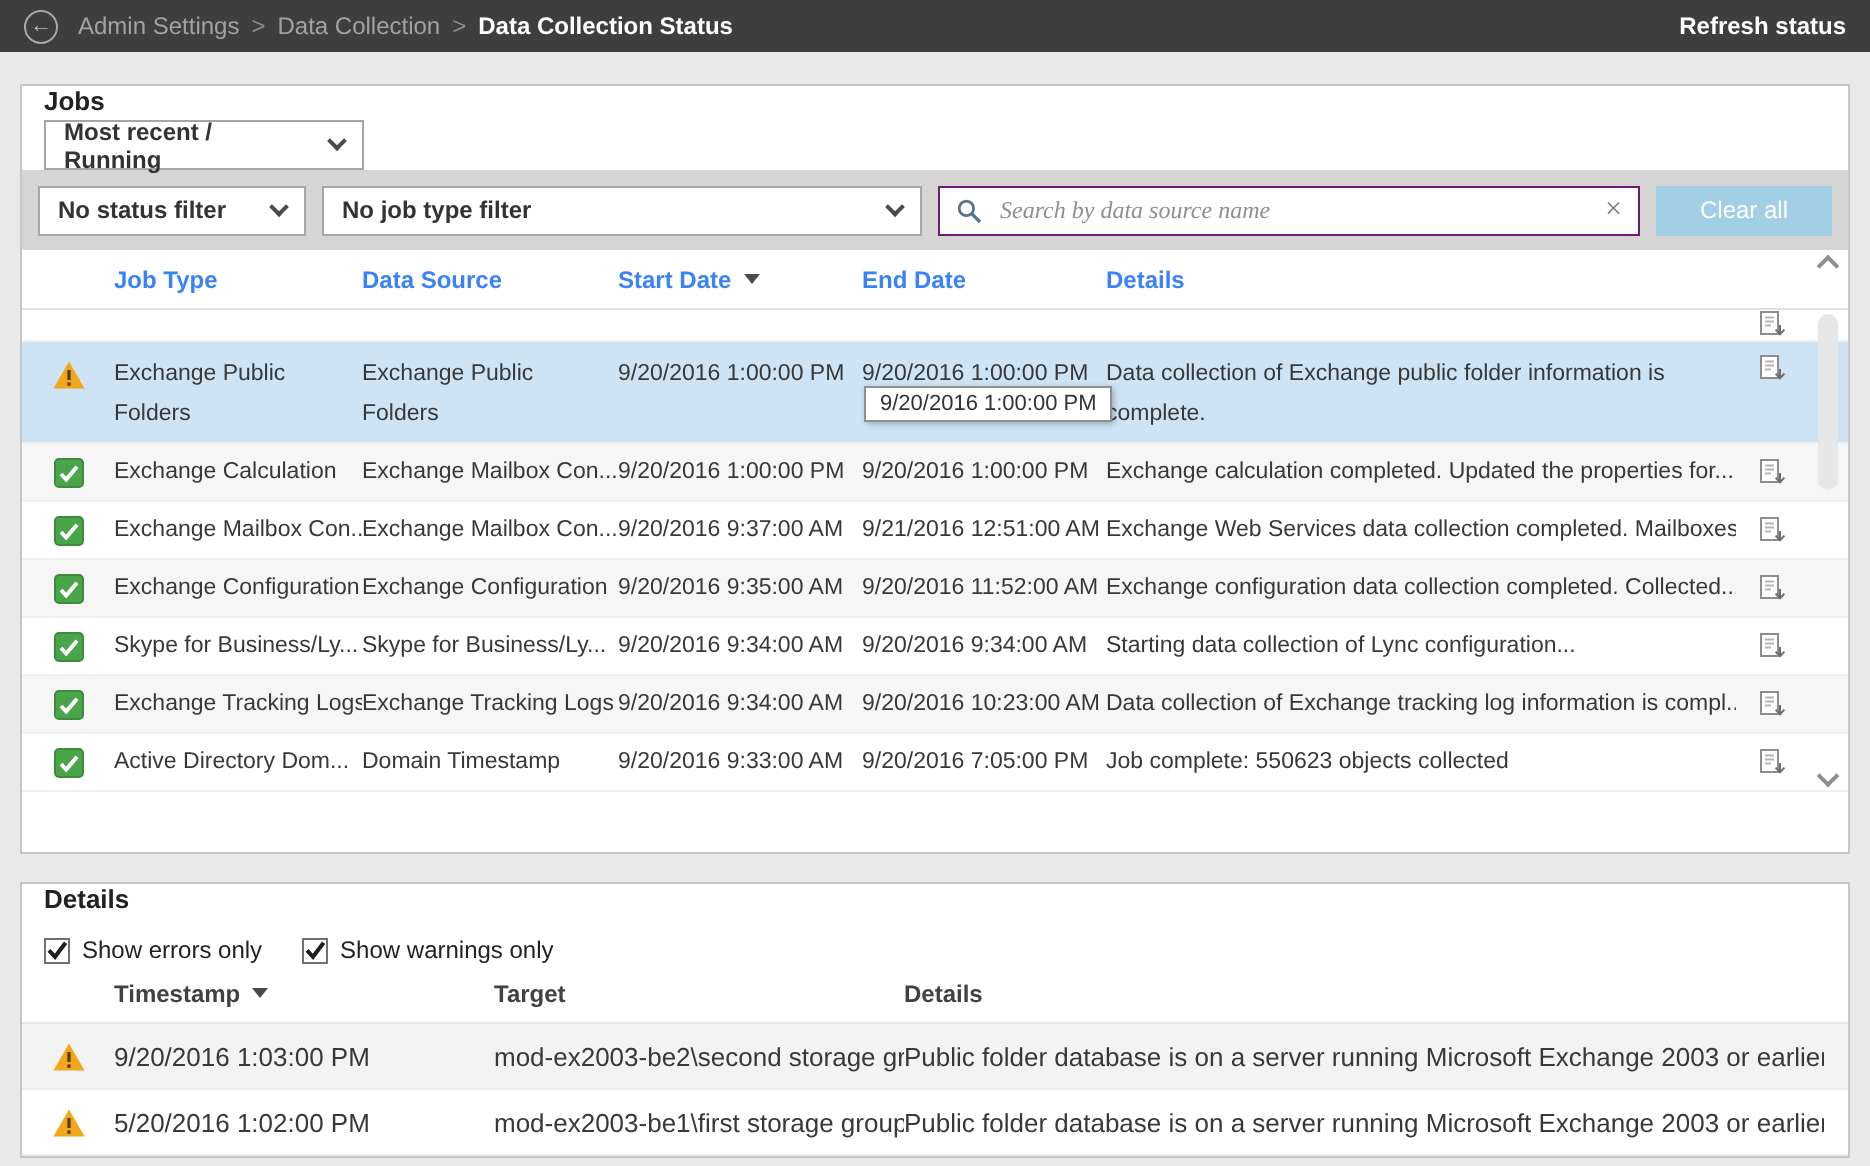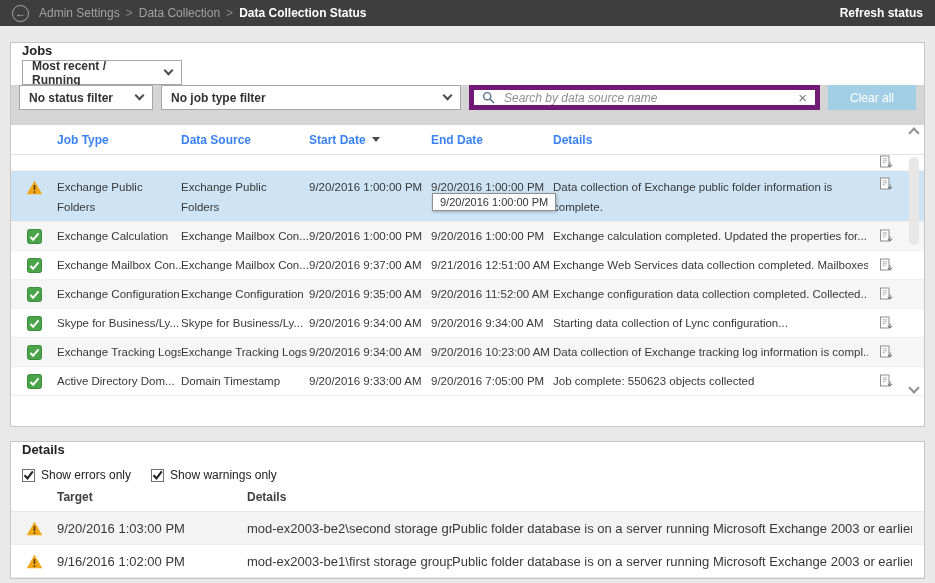--- a/index.html
+++ b/index.html
@@ -26,24 +26,24 @@
   .details-panel { margin-top:14px; }
   .panel-head { display:flex; align-items:flex-start; justify-content:space-between; padding:0 11px; height:42px;flex-direction:column; }
   .panel-title { font-size:13px; font-weight:bold; color:#222; margin:0; }
 
   
   .select { background:#fff; border:1px solid #a6a6a6; height:25px; display:flex; align-items:center;
     justify-content:space-between; padding:0 9px; gap:8px; color:#333; cursor:pointer; flex:none;font-weight:bold; }
   .chev { width:7px; height:7px; border-right:2px solid #4c4c4c; border-bottom:2px solid #4c4c4c;
     transform:rotate(45deg); margin-top:-4px; flex:none; }
   .sort-select { width:160px; }
-  .filterbar { background:#d5d5d5; height:40px; padding:0 8px; display:flex; gap:8px; align-items:flex-start; }
+  .filterbar { background:#d5d5d5; height:40px; padding:0 8px; display:flex; gap:8px; align-items:center; }
   .status-select { width:134px; }
   .jobtype-select { width:300px; }
-  .searchbox { flex:1; background:#fff; border:5px solid #701a75; height:25px; display:flex; align-items:center; padding:0 8px; gap:7px; }
+  .searchbox { flex:1; background:#fff; border:1px solid #701a75; height:25px; display:flex; align-items:center; padding:0 8px; gap:7px;font-family:Liberation Serif, serif; }
   .searchbox input { border:none; outline:none; flex:1; font:inherit; font-size:12px; color:#333; background:transparent; min-width:0; }
   .searchbox input::placeholder { font-style:italic; color:#8f8f8f; }
   .clear-x { color:#7a7a7a; font-size:15px; line-height:1; cursor:pointer; flex:none; }
   .clear-all { background:#a2cfe6; color:#fff; border:none; height:25px; width:88px; font:inherit; font-size:12px; cursor:pointer; flex:none; }
 
   
   .table-wrap { position:relative; padding-bottom:30px; }
   .row { display:grid; grid-template-columns:46px 124px 128px 122px 122px 1fr 36px;
     align-items:center; min-height:29px; font-size:11.5px; color:#383838; padding-right:20px; }
   .thead { min-height:30px; font-weight:bold; font-size:12px; color:#3b82f6; border-bottom:1px solid #e2e2e2; }
@@ -355,20 +355,21 @@
             </svg>
           </span>
         <span>Show warnings only</span>
       </label>
     </div>
   </div>
 
   <div>
     <div class="drow dhead">
       <div class="cell icon-cell"></div>
+      <div class="cell"><span class="th-label">Timestamp</span><span class="sort-arrow"></span></div>
       <div class="cell">Target</div>
       <div class="cell">Details</div>
     </div>
 
     <div class="drow">
       <div class="cell icon-cell">
           <svg width="17" height="15" viewBox="0 0 17 15">
             <path d="M8.5 0.8 L16.3 14.2 H0.7 Z" fill="#f2a71b"></path>
             <rect x="7.7" y="5" width="1.6" height="5" fill="#503c00"></rect>
             <rect x="7.7" y="11.2" width="1.6" height="1.7" fill="#503c00"></rect>
@@ -380,18 +381,18 @@
     </div>
 
     <div class="drow">
       <div class="cell icon-cell">
           <svg width="17" height="15" viewBox="0 0 17 15">
             <path d="M8.5 0.8 L16.3 14.2 H0.7 Z" fill="#f2a71b"></path>
             <rect x="7.7" y="5" width="1.6" height="5" fill="#503c00"></rect>
             <rect x="7.7" y="11.2" width="1.6" height="1.7" fill="#503c00"></rect>
           </svg>
         </div>
-      <div class="cell">9/16/2016 1:02:00 PM</div>
+      <div class="cell">5/20/2016 1:02:00 PM</div>
       <div class="cell">mod-ex2003-be1\first storage group\pub...</div>
       <div class="cell">Public folder database is on a server running Microsoft Exchange 2003 or earlier. Public f...</div>
     </div>
   </div>
 </section>
 
 </body></html>

